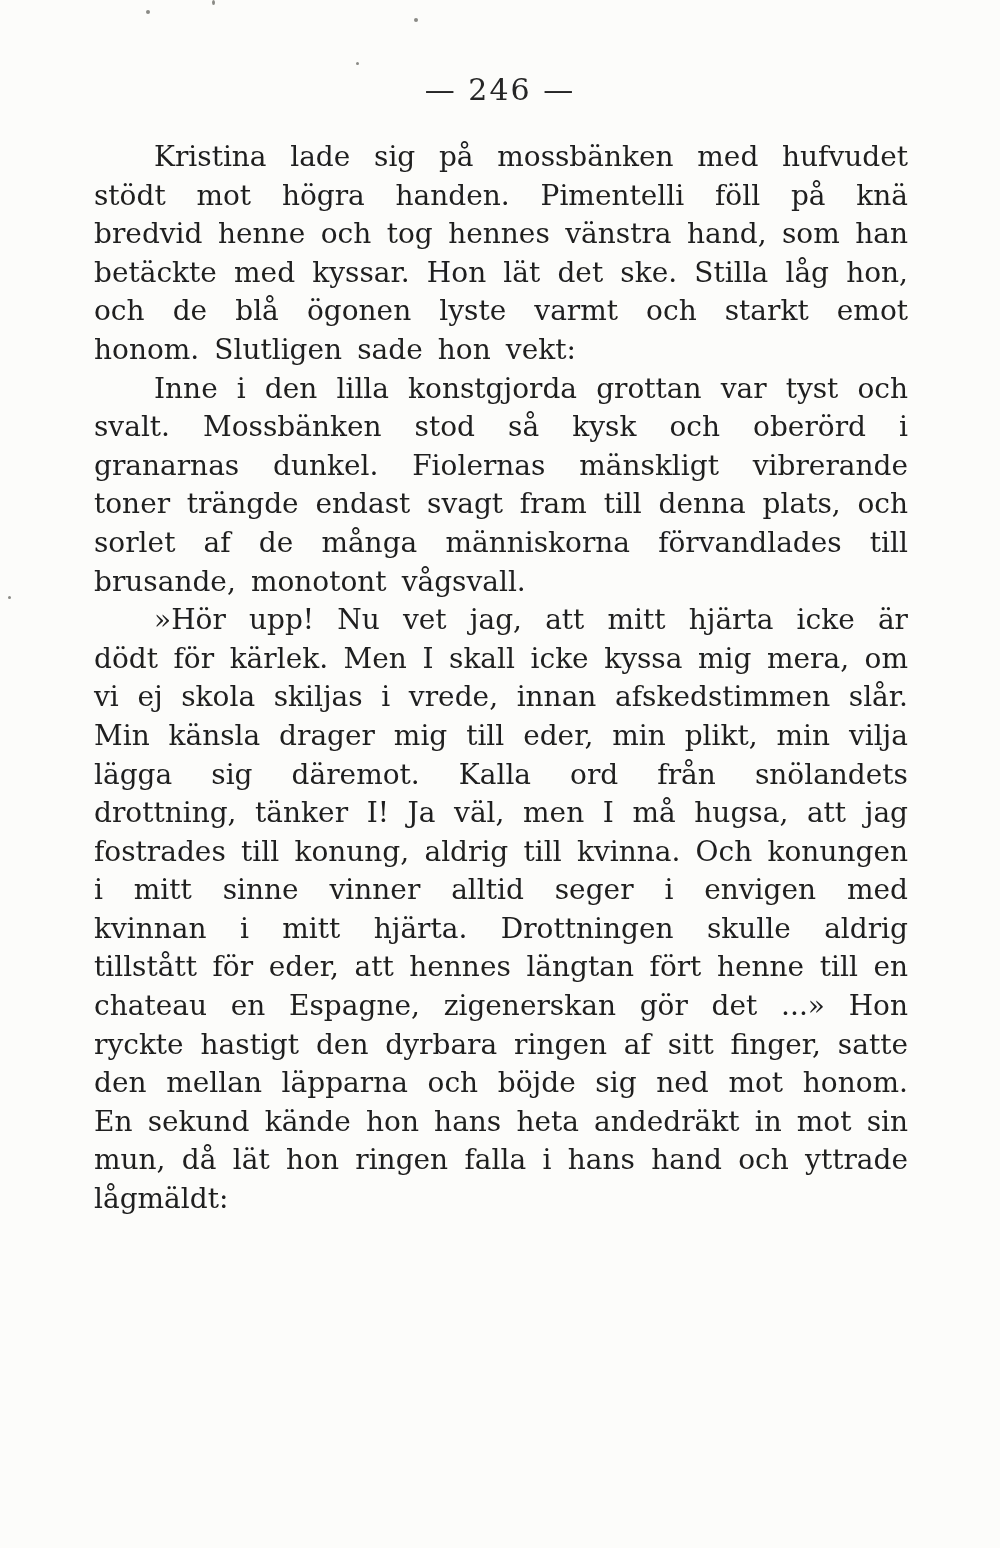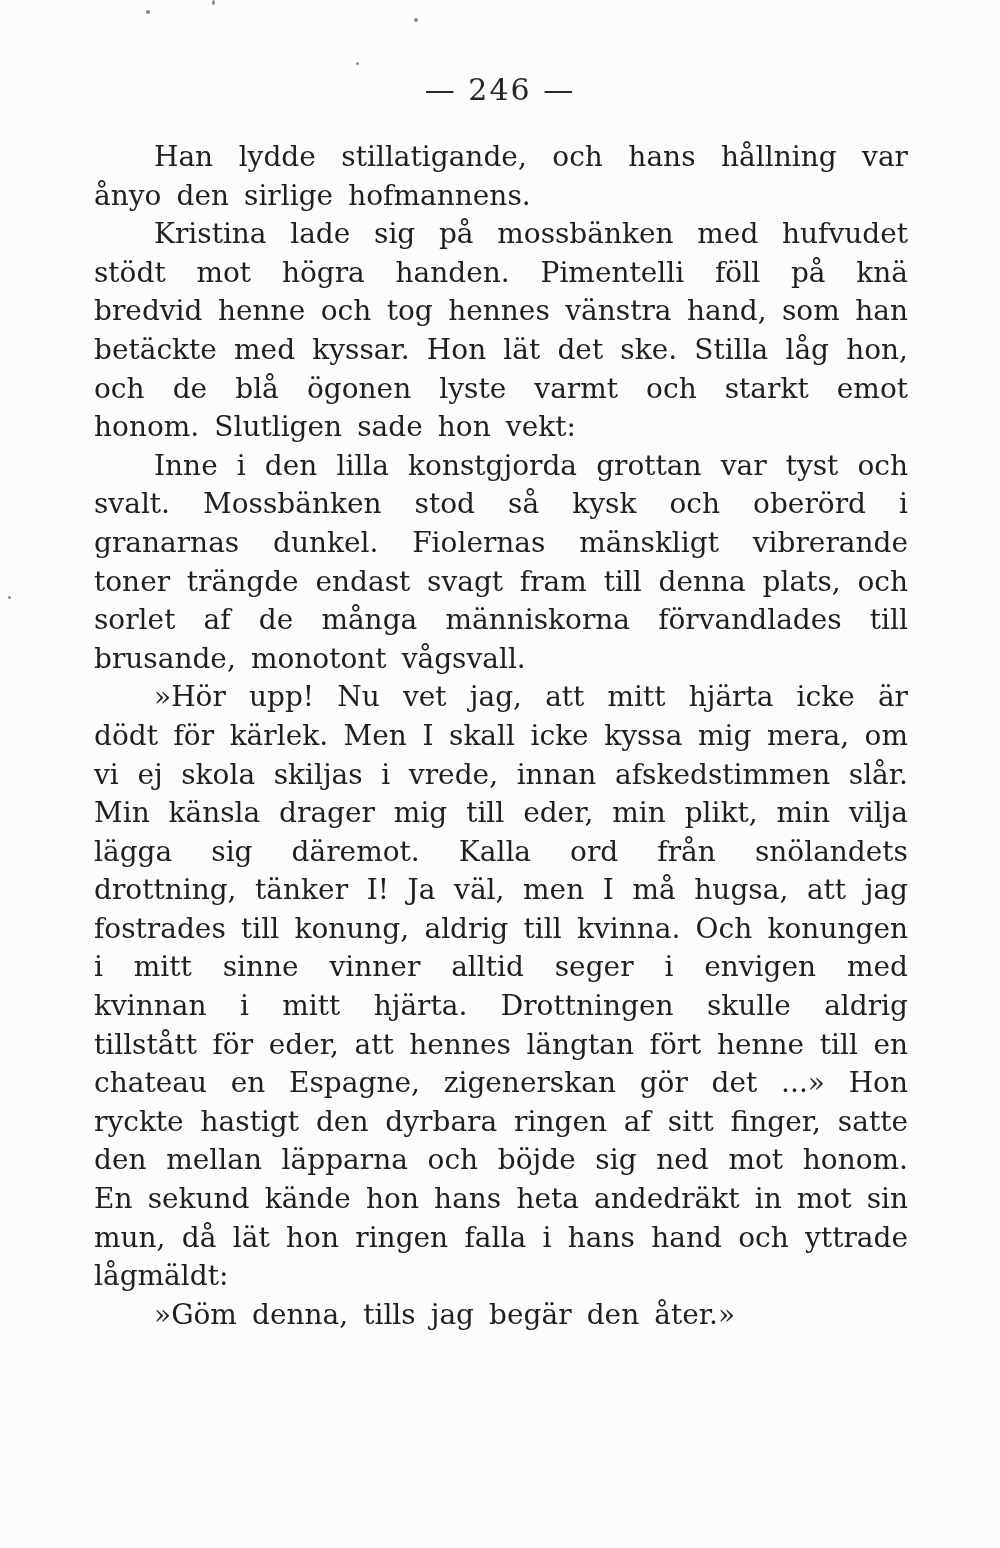--- a/index.html
+++ b/index.html
@@ -65,20 +65,18 @@
 
   <span class="speck s1"></span>
   <span class="speck s2"></span>
   <span class="speck s3"></span>
   <span class="speck s4"></span>
   <span class="speck s5"></span>
 
   <div class="page-number">— 246 —</div>
 
   <div class="text-block">
-    <p>Han lydde stillatigande, och hans hållning var ånyo den sirlige hofmannens.</p>
     <p>Kristina lade sig på mossbänken med hufvudet stödt mot högra handen. Pimentelli föll på knä bredvid henne och tog hennes vänstra hand, som han betäckte med kyssar. Hon lät det ske. Stilla låg hon, och de blå ögonen lyste varmt och starkt emot honom. Slutligen sade hon vekt:</p>
     <p>Inne i den lilla konstgjorda grottan var tyst och svalt. Mossbänken stod så kysk och oberörd i granarnas dunkel. Fiolernas mänskligt vibrerande toner trängde endast svagt fram till denna plats, och sorlet af de många människorna förvandlades till brusande, monotont vågsvall.</p>
     <p>»Hör upp! Nu vet jag, att mitt hjärta icke är dödt för kärlek. Men I skall icke kyssa mig mera, om vi ej skola skiljas i vrede, innan afskedstimmen slår. Min känsla drager mig till eder, min plikt, min vilja lägga sig däremot. Kalla ord från snölandets drottning, tänker I! Ja väl, men I må hugsa, att jag fostrades till konung, aldrig till kvinna. Och konungen i mitt sinne vinner alltid seger i envigen med kvinnan i mitt hjärta. Drottningen skulle aldrig tillstått för eder, att hennes längtan fört henne till en chateau en Espagne, zigenerskan gör det ...» Hon ryckte hastigt den dyrbara ringen af sitt finger, satte den mellan läpparna och böjde sig ned mot honom. En sekund kände hon hans heta andedräkt in mot sin mun, då lät hon ringen falla i hans hand och yttrade lågmäldt:</p>
-    <p>»Göm denna, tills jag begär den åter.»</p>
   </div>
 
 </div>
 
 </body></html>

